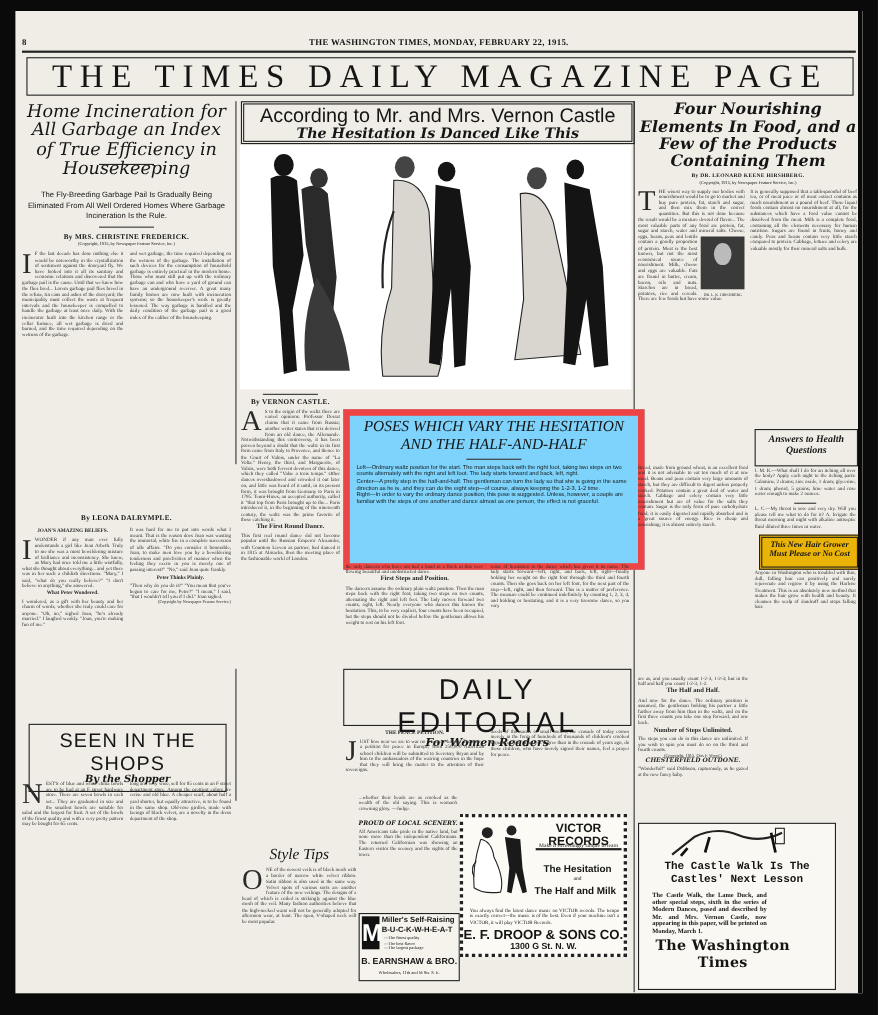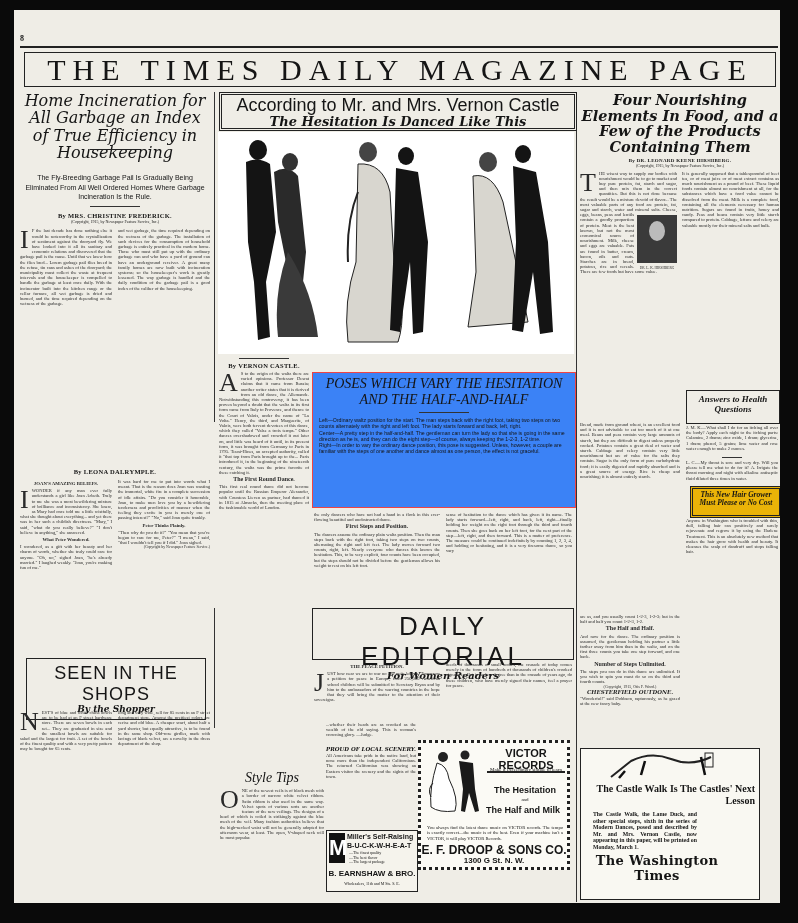--- a/index.html
+++ b/index.html
@@ -25,20 +25,21 @@
   .center{text-align:center;}
   .minihd{font-size:6px;font-weight:bold;text-align:center;margin:2px 0;}
 </style>
 </head>
 <body>
 
 <div class="page">
 
   <div class="abs runhead">
     <span class="pno">8</span>
+    <span class="date">THE WASHINGTON TIMES, MONDAY, FEBRUARY 22, 1915.</span>
   </div>
   <div class="abs rule" style="left:6px;top:36px;width:758px;height:2px"></div>
 
   <div class="abs mast">THE TIMES DAILY MAGAZINE PAGE</div>
 
   <div class="abs colrule" style="left:200px;top:82px;height:330px"></div>
   <div class="abs colrule" style="left:562px;top:82px;height:810px"></div>
   <div class="abs colrule" style="left:200px;top:598px;height:120px"></div>
 
   <div class="abs" style="left:6px;top:82px;width:190px;">
@@ -127,21 +128,21 @@
   <div class="abs" style="left:205px;top:348px;width:90px;">
     <div style="width:50px;height:1px;background:#333;margin:0 auto 3px;"></div>
     <div class="byline">By VERNON CASTLE.</div>
     <div class="text" style="height:240px;margin-top:2px;">
       <span class="dropcap">A</span><span>S to the origin of the waltz there are varied opinions. Professor Desrat claims that it came from Russia; another writer states that it is derived from an old dance, the Allemande. Notwithstanding this controversy, it has been proven beyond a doubt that the waltz in its first form came from Italy to Provence, and thence to the Court of Valois, under the name of "La Volta."</span> Henry, the third, and Marguerite, of Valois, were both fervent devotees of this dance, which they called "Valse a trois temps." Other dances overshadowed and crowded it out later on, and little was heard of it until, in its present form, it was brought from Germany to Paris in 1795. Teuni-Hines, an accepted authority, called it "that top from Paris brought up to the... Paris introduced it, in the beginning of the nineteenth century, the waltz was the prime favorite of these catching it.
       <div class="minihd">The First Round Dance.</div>
       This first real round dance did not become popular until the Russian Emperor Alexander, with Countess Lieven as partner, had danced it in 1815 at Almacks, then the meeting place of the fashionable world of London.
     </div>
   </div>
 
-  <div class="abs" style="left:298px;top:362px;width:262px;height:134px;border:1px solid #ef4444;background:#3b82f6;">
+  <div class="abs" style="left:298px;top:362px;width:262px;height:134px;border:6px solid #ef4444;background:#7dd3fc;">
     <div class="hd-italic" style="font-size:14px;line-height:16px;margin-top:3px;font-family:'Liberation Serif',serif;">POSES WHICH VARY THE HESITATION AND THE HALF-AND-HALF</div>
     <div style="width:50px;height:1px;background:#333;margin:4px auto;"></div>
     <div style="font-family:'Liberation Sans',sans-serif;font-size:5.2px;line-height:6.3px;padding:0 6px;">
       <div><span>Left</span>—<span>Ordinary waltz position for the start. The man steps back with the right foot, taking two steps on two counts alternately with the right and left foot. The lady starts forward and back, left, right.</span></div>
       <div><span>Center</span>—<span>A pretty step in the half-and-half. The gentleman can turn the lady so that she is going in the same direction as he is, and they can do the eight step—of course, always keeping the 1-2-3, 1-2 time.</span></div>
       <div><span>Right</span>—<span>In order to vary the ordinary dance position, this pose is suggested. Unless, however, a couple are familiar with the steps of one another and dance almost as one person, the effect is not graceful.</span></div>
     </div>
   </div>
 
   <div class="abs" style="left:300px;top:502px;width:260px;display:flex;gap:6px;">
@@ -261,19 +262,19 @@
     <div class="hd-italic" style="font-size:5.5px;font-weight:bold;">CHESTERFIELD OUTDONE.</div>
     "Wonderful!" said Dobbson, rapturously, as he gazed at the new fancy baby.
   </div>
 
   <div class="abs" style="left:566px;top:738px;width:178px;height:150px;border:1.5px solid #222;background:#f9f8f2;">
     <svg class="abs" style="left:20px;top:2px" width="130" height="28" viewBox="0 0 130 28">
       <path d="M10 26 L30 10 Q50 0 70 8 Q90 16 110 6" stroke="#222" stroke-width="2" fill="none"></path>
       <path d="M24 20 L18 27 M44 10 L40 24 M100 6 L104 24" stroke="#111" stroke-width="2.5"></path>
       <rect x="104" y="2" width="8" height="14" fill="none" stroke="#222"></rect>
     </svg>
-    <div class="abs" style="left:4px;top:34px;width:170px;text-align:right;font-family:Liberation Serif, serif;font-size:10px;font-weight:bold;line-height:12px;">The Castle Walk Is The Castles' Next Lesson</div>
+    <div class="abs" style="left:4px;top:34px;width:170px;text-align:center;font-family:Liberation Mono, monospace;font-size:10px;font-weight:bold;line-height:12px;">The Castle Walk Is The Castles' Next Lesson</div>
     <div class="abs" style="left:12px;top:62px;width:104px;font-family:'Liberation Serif',serif;font-size:5.8px;font-weight:bold;line-height:6.6px;text-align:justify;">The Castle Walk, the Lame Duck, and other special steps, sixth in the series of Modern Dances, posed and described by Mr. and Mrs. Vernon Castle, now appearing in this paper, will be printed on Monday, March 1.</div>
     <div class="abs" style="left:6px;top:104px;width:140px;text-align:center;font-family:'DejaVu Serif',serif;font-size:13px;font-weight:bold;letter-spacing:.3px;">The Washington Times</div>
   </div>
 
   <div class="abs" style="left:766px;top:0;width:4px;height:893px;background:#0a0a0a;"></div>
 </div>
 
 </body></html>

